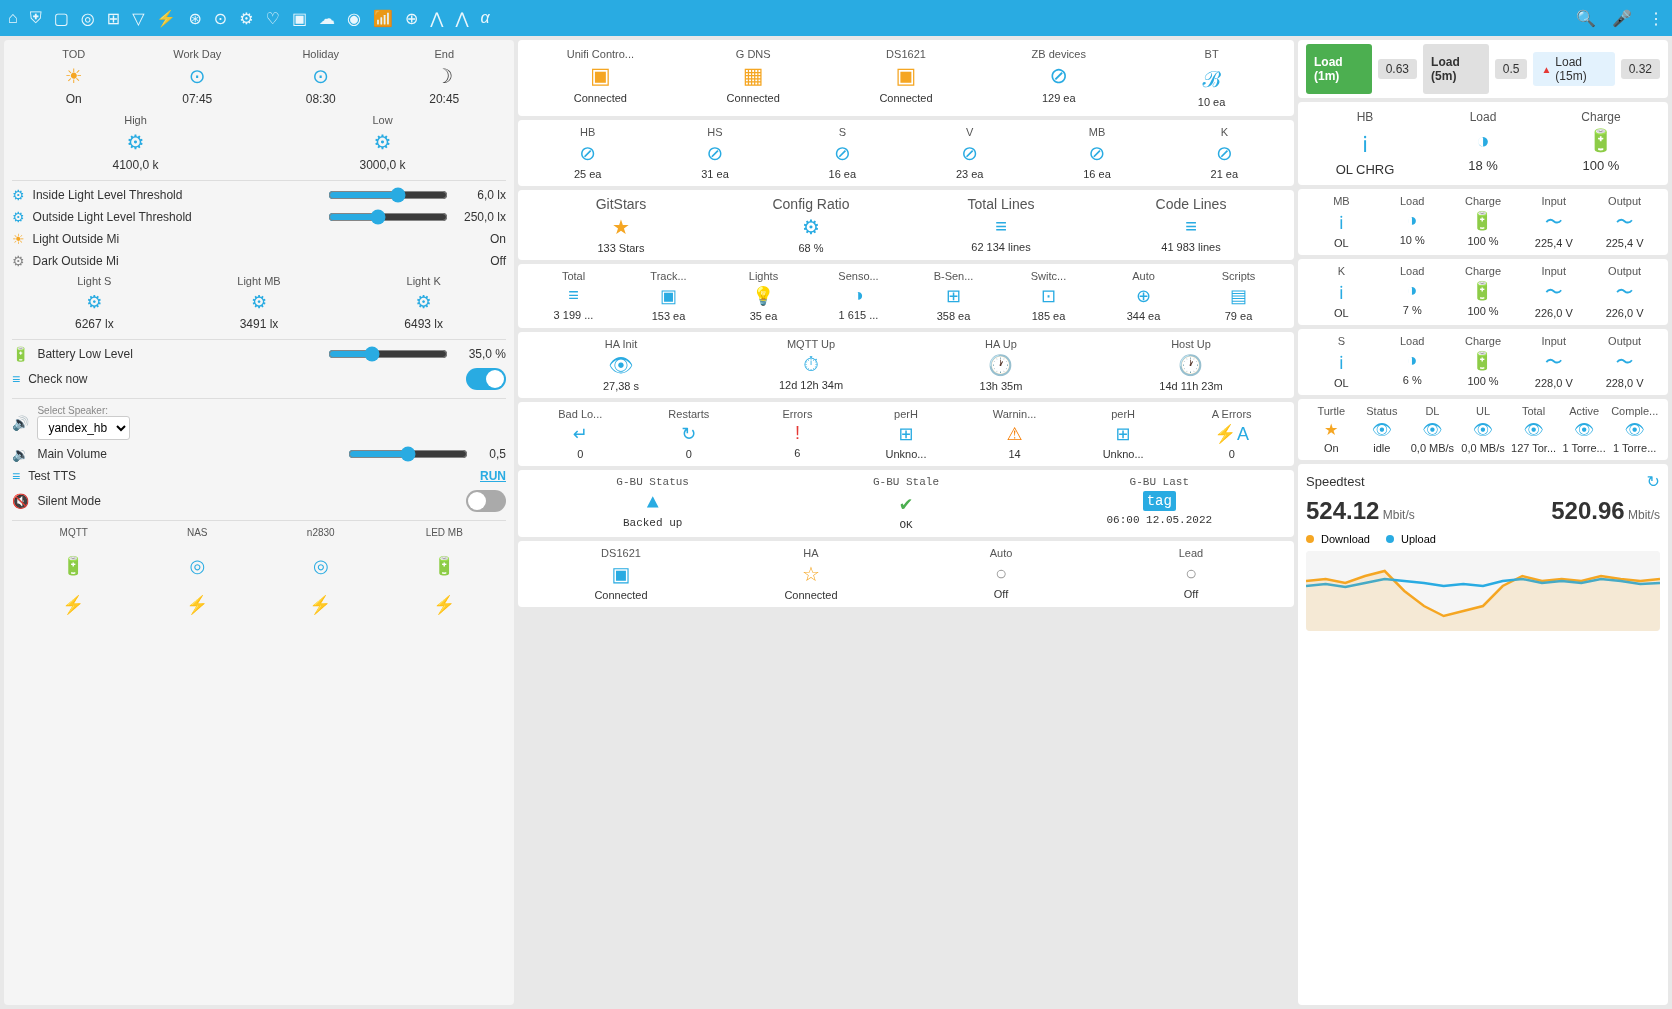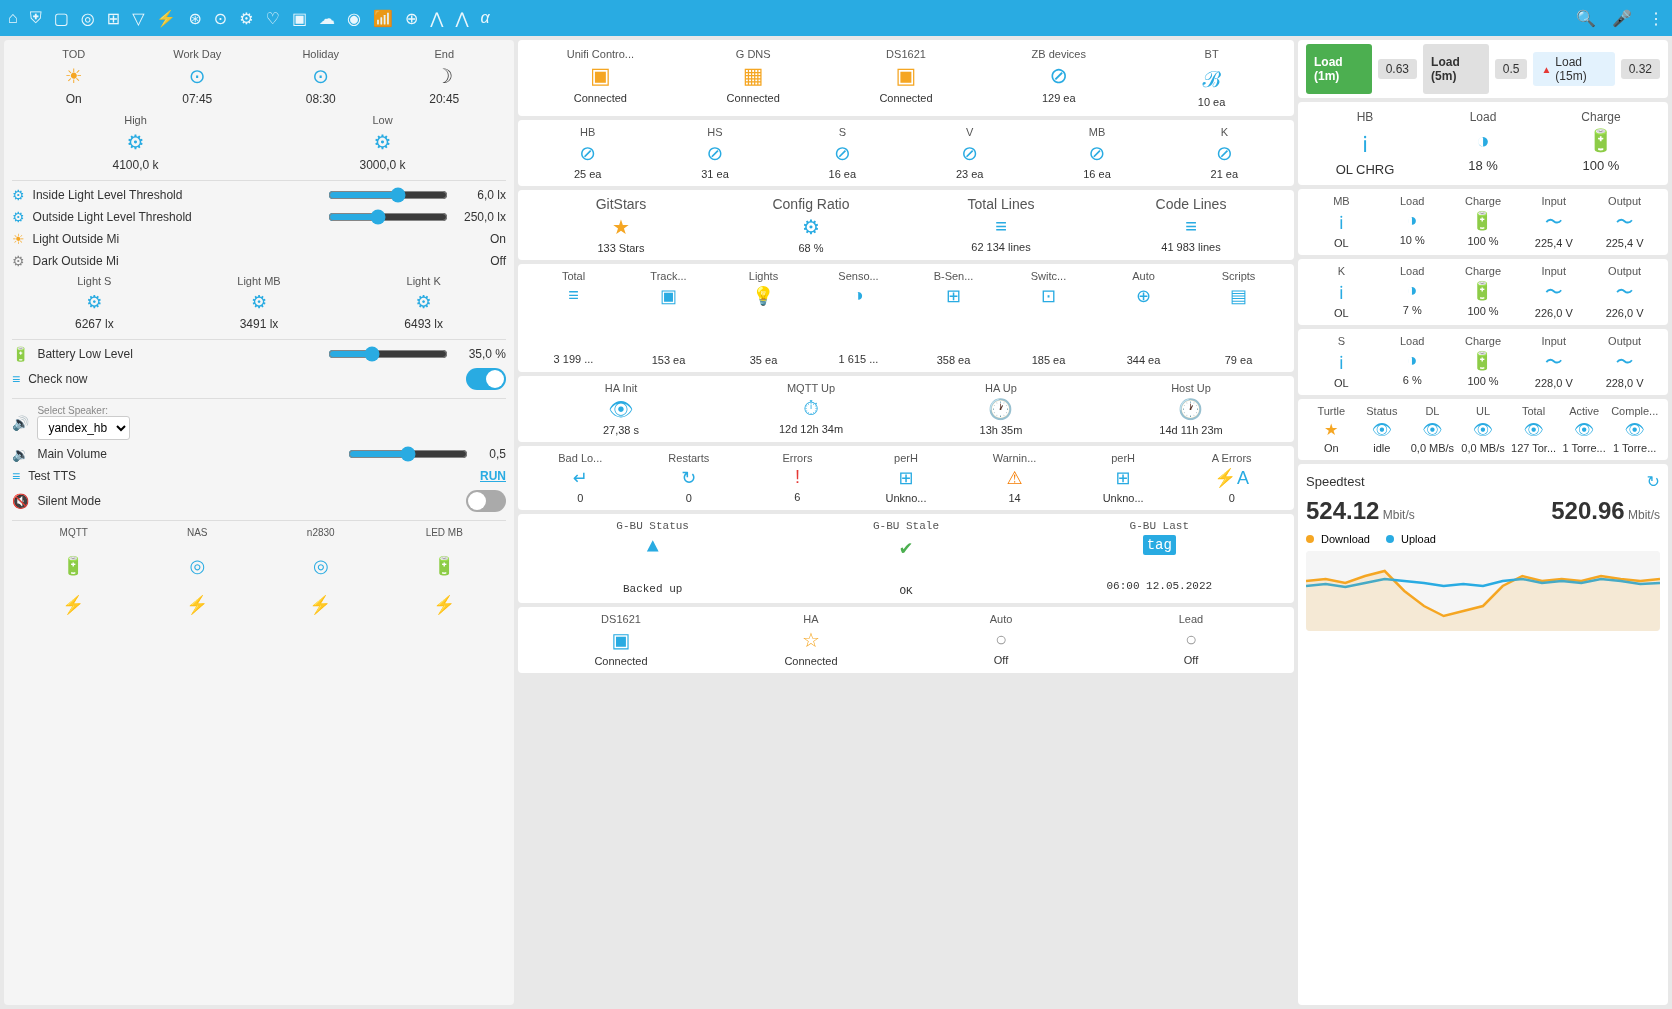--- a/index.html
+++ b/index.html
@@ -302,21 +302,21 @@
       border-radius: 4px;
       padding: 6px 8px;
     }
     .track-cell {
       display: flex;
       flex-direction: column;
       align-items: center;
       gap: 3px;
     }
     .track-cell .label { color: #555; font-size: 11px; }
-    .track-cell .value { font-size: 11px; color: #333; margin-top: 44px; }
+    .track-cell .value { font-size: 11px; color: #333; }
 
     
     .ha-panel {
       background: white;
       border-radius: 4px;
       padding: 6px 8px;
     }
     .ha-grid {
       display: grid;
       grid-template-columns: repeat(4, 1fr);
@@ -367,21 +367,21 @@
       text-align: center;
     }
     .gbu-cell {
       display: flex;
       flex-direction: column;
       align-items: center;
       gap: 3px;
       font-family: Liberation Mono, monospace;
     }
     .gbu-cell .label { color: #555; font-size: 11px; }
-    .gbu-cell .value { font-size: 11px; color: #333; margin-top: 22px; }
+    .gbu-cell .value { font-size: 11px; color: #333; }
 
     
     .dshauto-panel {
       background: white;
       border-radius: 4px;
       padding: 6px 8px;
     }
     .dshauto-grid {
       display: grid;
       grid-template-columns: repeat(4, 1fr);

